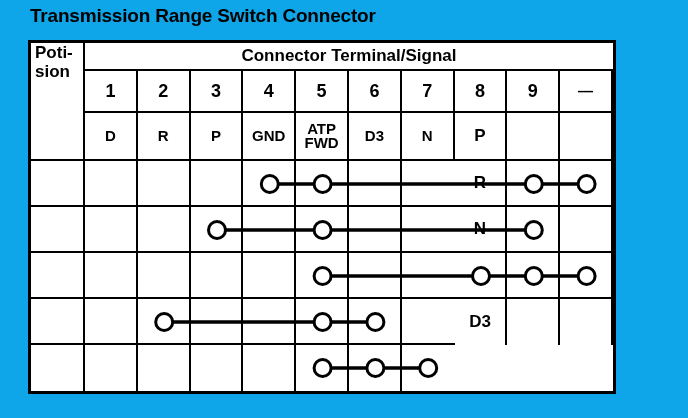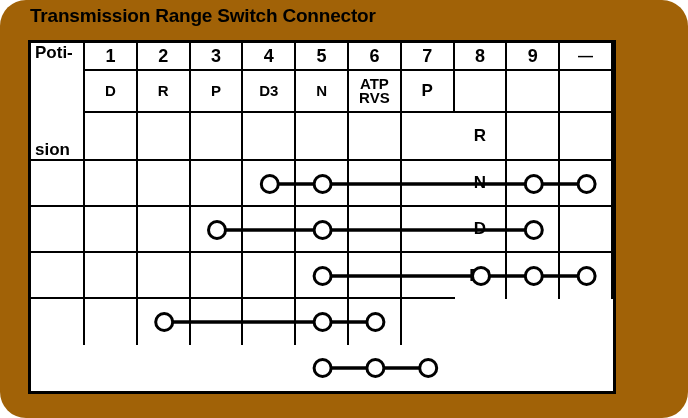--- a/index.html
+++ b/index.html
@@ -3,21 +3,21 @@
 <meta charset="utf-8">
 <style>
   html, body { margin: 0; padding: 0; }
   body {
     width: 688px; height: 418px;
     background: #ffffff;
     font-family: "Liberation Sans", "DejaVu Sans", sans-serif;
     position: relative;
     overflow: hidden;
   }
-  .page { position: absolute; inset: 0; background: #a16207; border-radius: 26px; }
+  .page { position: absolute; inset: 0; background: #0ea5e9; }
   .title {
     position: absolute; left: 30px; top: 5px; margin: 0;
     font-size: 19px; font-weight: bold; color: #000;
     letter-spacing: -0.2px;
   }
   .grid {
     position: absolute; left: 28px; top: 40px;
     width: 588px;
     display: grid;
     grid-template-columns: 54px repeat(10, 1fr);
@@ -31,21 +31,21 @@
     border-bottom: 2px solid #000;
     box-sizing: border-box;
     display: flex; align-items: center; justify-content: center;
     font-weight: bold; color: #000;
     overflow: hidden;
   }
   .no-r { border-right: none; }
   .no-b { border-bottom: none; }
   .corner {
     grid-row: 1 / span 3; grid-column: 1;
-    flex-direction: column; align-items: flex-start; justify-content: space-between;
+    flex-direction: column; align-items: flex-start; justify-content: flex-start;
     padding-left: 4px; font-size: 17px; line-height: 1.12;
   }
   .group { grid-row: 1; grid-column: 2 / span 10; font-size: 17px; }
   .term { font-size: 18px; }
   .sig { font-size: 15px; line-height: 0.95; text-align: center; padding: 0 1px; }
   .rowlabel { font-size: 17px; }
   .overlay {
     position: absolute; left: 54px; right: 0; height: 46px;
     pointer-events: none;
   }
@@ -55,38 +55,40 @@
 <body>
 
 <div class="page">
   <h1 class="title">Transmission Range Switch Connector</h1>
 
   <div class="grid">
     <div class="cell corner">
       <span>Poti-</span>
       <span>sion</span>
     </div>
+    <div class="cell group no-r">Connector Terminal/Signal</div>
 
     <div class="cell term">1</div>
     <div class="cell term">2</div>
     <div class="cell term">3</div>
     <div class="cell term">4</div>
     <div class="cell term">5</div>
     <div class="cell term">6</div>
     <div class="cell term">7</div>
     <div class="cell term">8</div>
     <div class="cell term">9</div>
 
     <div class="cell sig">—</div>
     <div class="cell sig">D</div>
     <div class="cell sig">R</div>
     <div class="cell sig">P</div>
+    <div class="cell sig">GND</div>
+    <div class="cell sig">ATP FWD</div>
     <div class="cell sig">D3</div>
     <div class="cell sig">N</div>
-    <div class="cell sig">ATP RVS</div>
 
   <div class="cell rowlabel">P</div>
       <div class="cell"></div>
       <div class="cell"></div>
       <div class="cell"></div>
       <div class="cell"></div>
       <div class="cell"></div>
       <div class="cell"></div>
       <div class="cell"></div>
       <div class="cell"></div>

